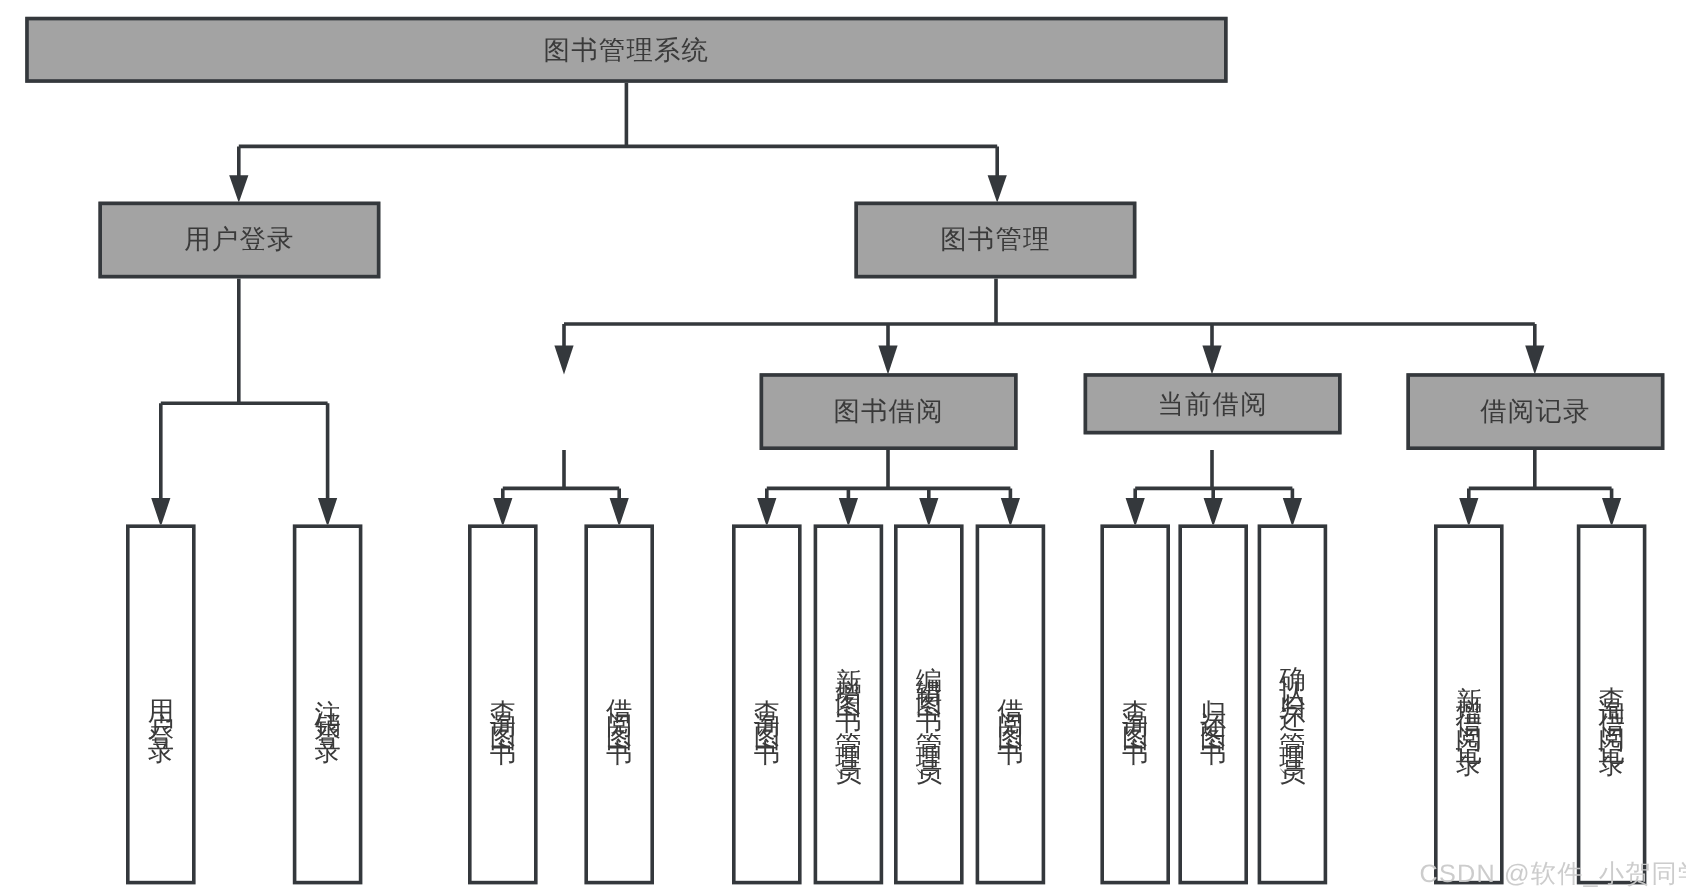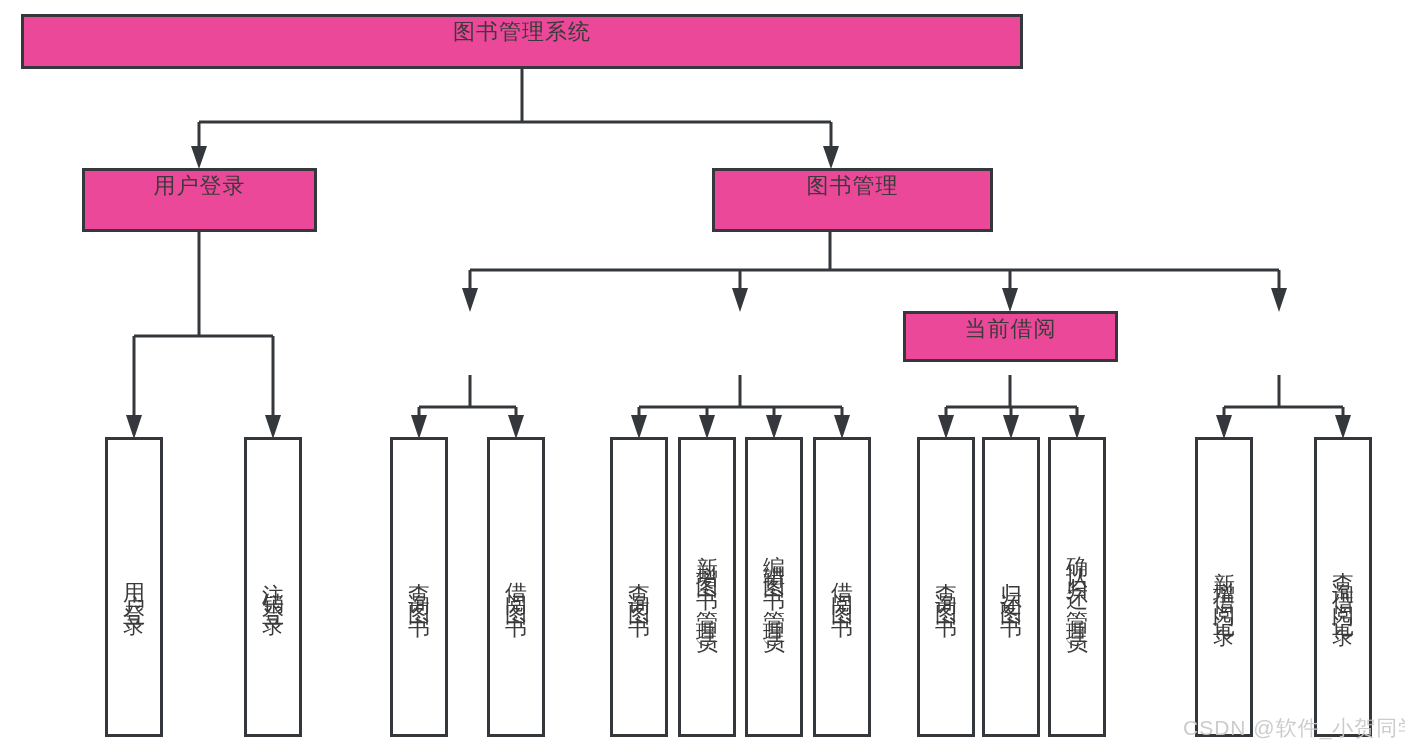--- a/index.html
+++ b/index.html
@@ -9,30 +9,30 @@
     background:#ffffff;
     font-family:"Liberation Sans", sans-serif;
     overflow:hidden;
   }
   #connectors{position:absolute;left:0;top:0;width:1405px;height:747px;}
   #connectors path{stroke:#34383c;stroke-width:3;fill:none;}
   #connectors polygon{fill:#34383c;stroke:none;}
   .hbox{
     position:absolute;
     box-sizing:border-box;
-    background:#ec4899;
+    background:#a3a3a3;
     border:3px solid #34383c;
-    display:flex;align-items:flex-start;justify-content:center;
+    display:flex;align-items:center;justify-content:center;
     font-size:22px;color:#3a3a3a;
     letter-spacing:1px;
     z-index:2;
   }
   .b-root{left:21px;top:14px;width:1002px;height:55px;}
   .b-user-login{left:82px;top:168px;width:235px;height:64px;}
-  .b-book-mgmt{left:712px;top:168px;width:281px;height:64px;}
+  .b-book-mgmt{left:712px;top:168px;width:235px;height:64px;}
   .b-new-rec{left:363px;top:311px;width:215px;height:64px;}
   .b-book-borrow{left:633px;top:311px;width:215px;height:64px;}
   .b-cur-borrow{left:903px;top:311px;width:215px;height:51px;}
   .b-borrow-rec{left:1172px;top:311px;width:215px;height:64px;}
   .vbox{
     position:absolute;
     top:437px;width:58px;height:300px;
     box-sizing:border-box;
     background:#ffffff;
     border:3px solid #34383c;
@@ -109,22 +109,28 @@
     <span>图书管理系统</span>
   </div>
 
   <div class="hbox b-user-login">
     <span>用户登录</span>
   </div>
   <div class="hbox b-book-mgmt">
     <span>图书管理</span>
   </div>
 
+  <div class="hbox b-book-borrow">
+    <span>图书借阅</span>
+  </div>
   <div class="hbox b-cur-borrow">
     <span>当前借阅</span>
+  </div>
+  <div class="hbox b-borrow-rec">
+    <span>借阅记录</span>
   </div>
 
   <div class="vbox" style="left:105px">
     <span class="vtext">用户登录</span>
   </div>
   <div class="vbox" style="left:244px">
     <span class="vtext">注销登录</span>
   </div>
 
   <div class="vbox" style="left:390px">

